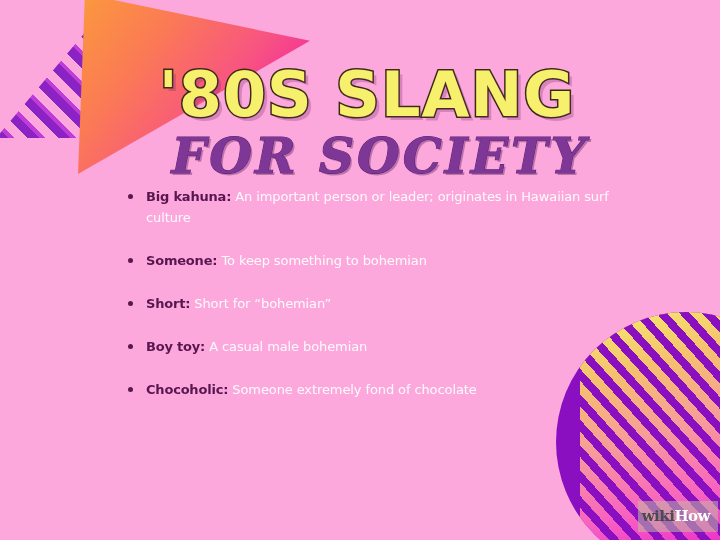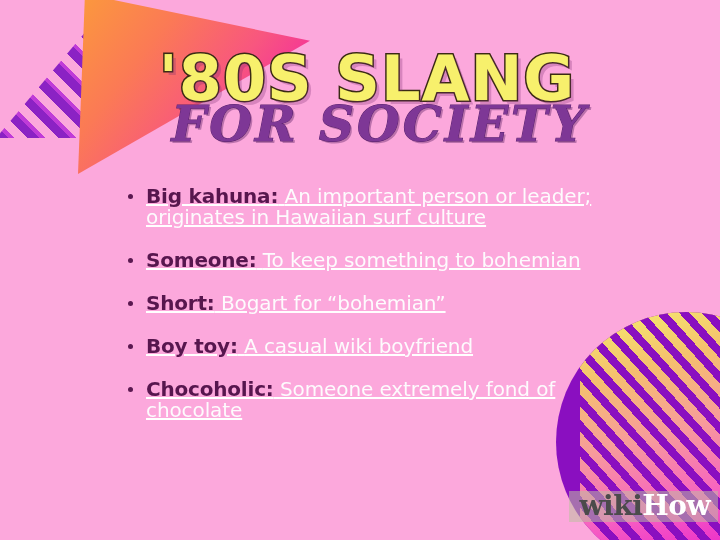--- a/index.html
+++ b/index.html
@@ -82,21 +82,21 @@
   .title-main {
     font-family: "DejaVu Sans", sans-serif;
     font-weight: bold;
     font-size: 62px;
     line-height: 62px;
     letter-spacing: 1px;
     color: #F7F06C;
     -webkit-text-stroke: 3px #3A2A14;
     paint-order: stroke fill;
     text-shadow: 4px 4px 0 rgba(120,40,110,0.28);
-    margin: 0;
+    margin: 16px;
     padding: 0 0 0 14px;
     white-space: nowrap;
   }
   .title-sub {
     font-family: "DejaVu Serif", serif;
     font-weight: bold;
     font-style: italic;
     font-size: 49px;
     line-height: 40px;
     letter-spacing: 3px;
@@ -117,24 +117,23 @@
     width: 500px;
     margin: 0;
     padding: 0;
     list-style: none;
   }
   .slang-item {
     position: relative;
     padding-left: 18px;
     margin-bottom: 22px;
     font-family: "DejaVu Sans", sans-serif;
-    font-size: 20px;
+    font-size: 13px;
     line-height: 21px;
     color: #FFFFFF;
-    text-decoration: underline;
   }
   .slang-item:last-child { margin-bottom: 8px; }
   .bullet-dot {
     position: absolute;
     left: 0;
     top: 8px;
     width: 5px;
     height: 5px;
     border-radius: 50%;
     background: #5A1850;
@@ -146,26 +145,26 @@
   }
   .definition {
     color: #FDFBFD;
     letter-spacing: -0.1px;
   }
 
   
   .watermark {
     position: absolute;
     right: 2px;
-    bottom: 18px;
-    padding: 3px 8px 4px 10px;
+    bottom: 8px;
+    padding: 3px 8px 4px 4px;
     background: rgba(190,190,160,0.55);
     font-family: "DejaVu Serif", serif;
     font-weight: bold;
-    font-size: 28px;
+    font-size: 15px;
     line-height: 24px;
     letter-spacing: -0.5px;
     white-space: nowrap;
   }
   .wm-wiki { color: #4B4B4B; }
   .wm-how  { color: #FFFFFF; }
 </style>
 </head>
 <body>
 
@@ -189,26 +188,26 @@
       <span class="definition">An important person or leader; originates in Hawaiian surf culture</span>
     </li>
     <li class="slang-item">
       <span class="bullet-dot"></span>
       <span class="term">Someone:</span>
       <span class="definition">To keep something to bohemian</span>
     </li>
     <li class="slang-item">
       <span class="bullet-dot"></span>
       <span class="term">Short:</span>
-      <span class="definition">Bogart for “bohemian”</span>
+      <span class="definition">Short for “bohemian”</span>
     </li>
     <li class="slang-item">
       <span class="bullet-dot"></span>
       <span class="term">Boy toy:</span>
-      <span class="definition">A casual wiki boyfriend</span>
+      <span class="definition">A casual male bohemian</span>
     </li>
     <li class="slang-item">
       <span class="bullet-dot"></span>
       <span class="term">Chocoholic:</span>
       <span class="definition">Someone extremely fond of chocolate</span>
     </li>
   </ul>
 
   <div class="watermark"><span class="wm-wiki">wiki</span><span class="wm-how">How</span></div>
 

